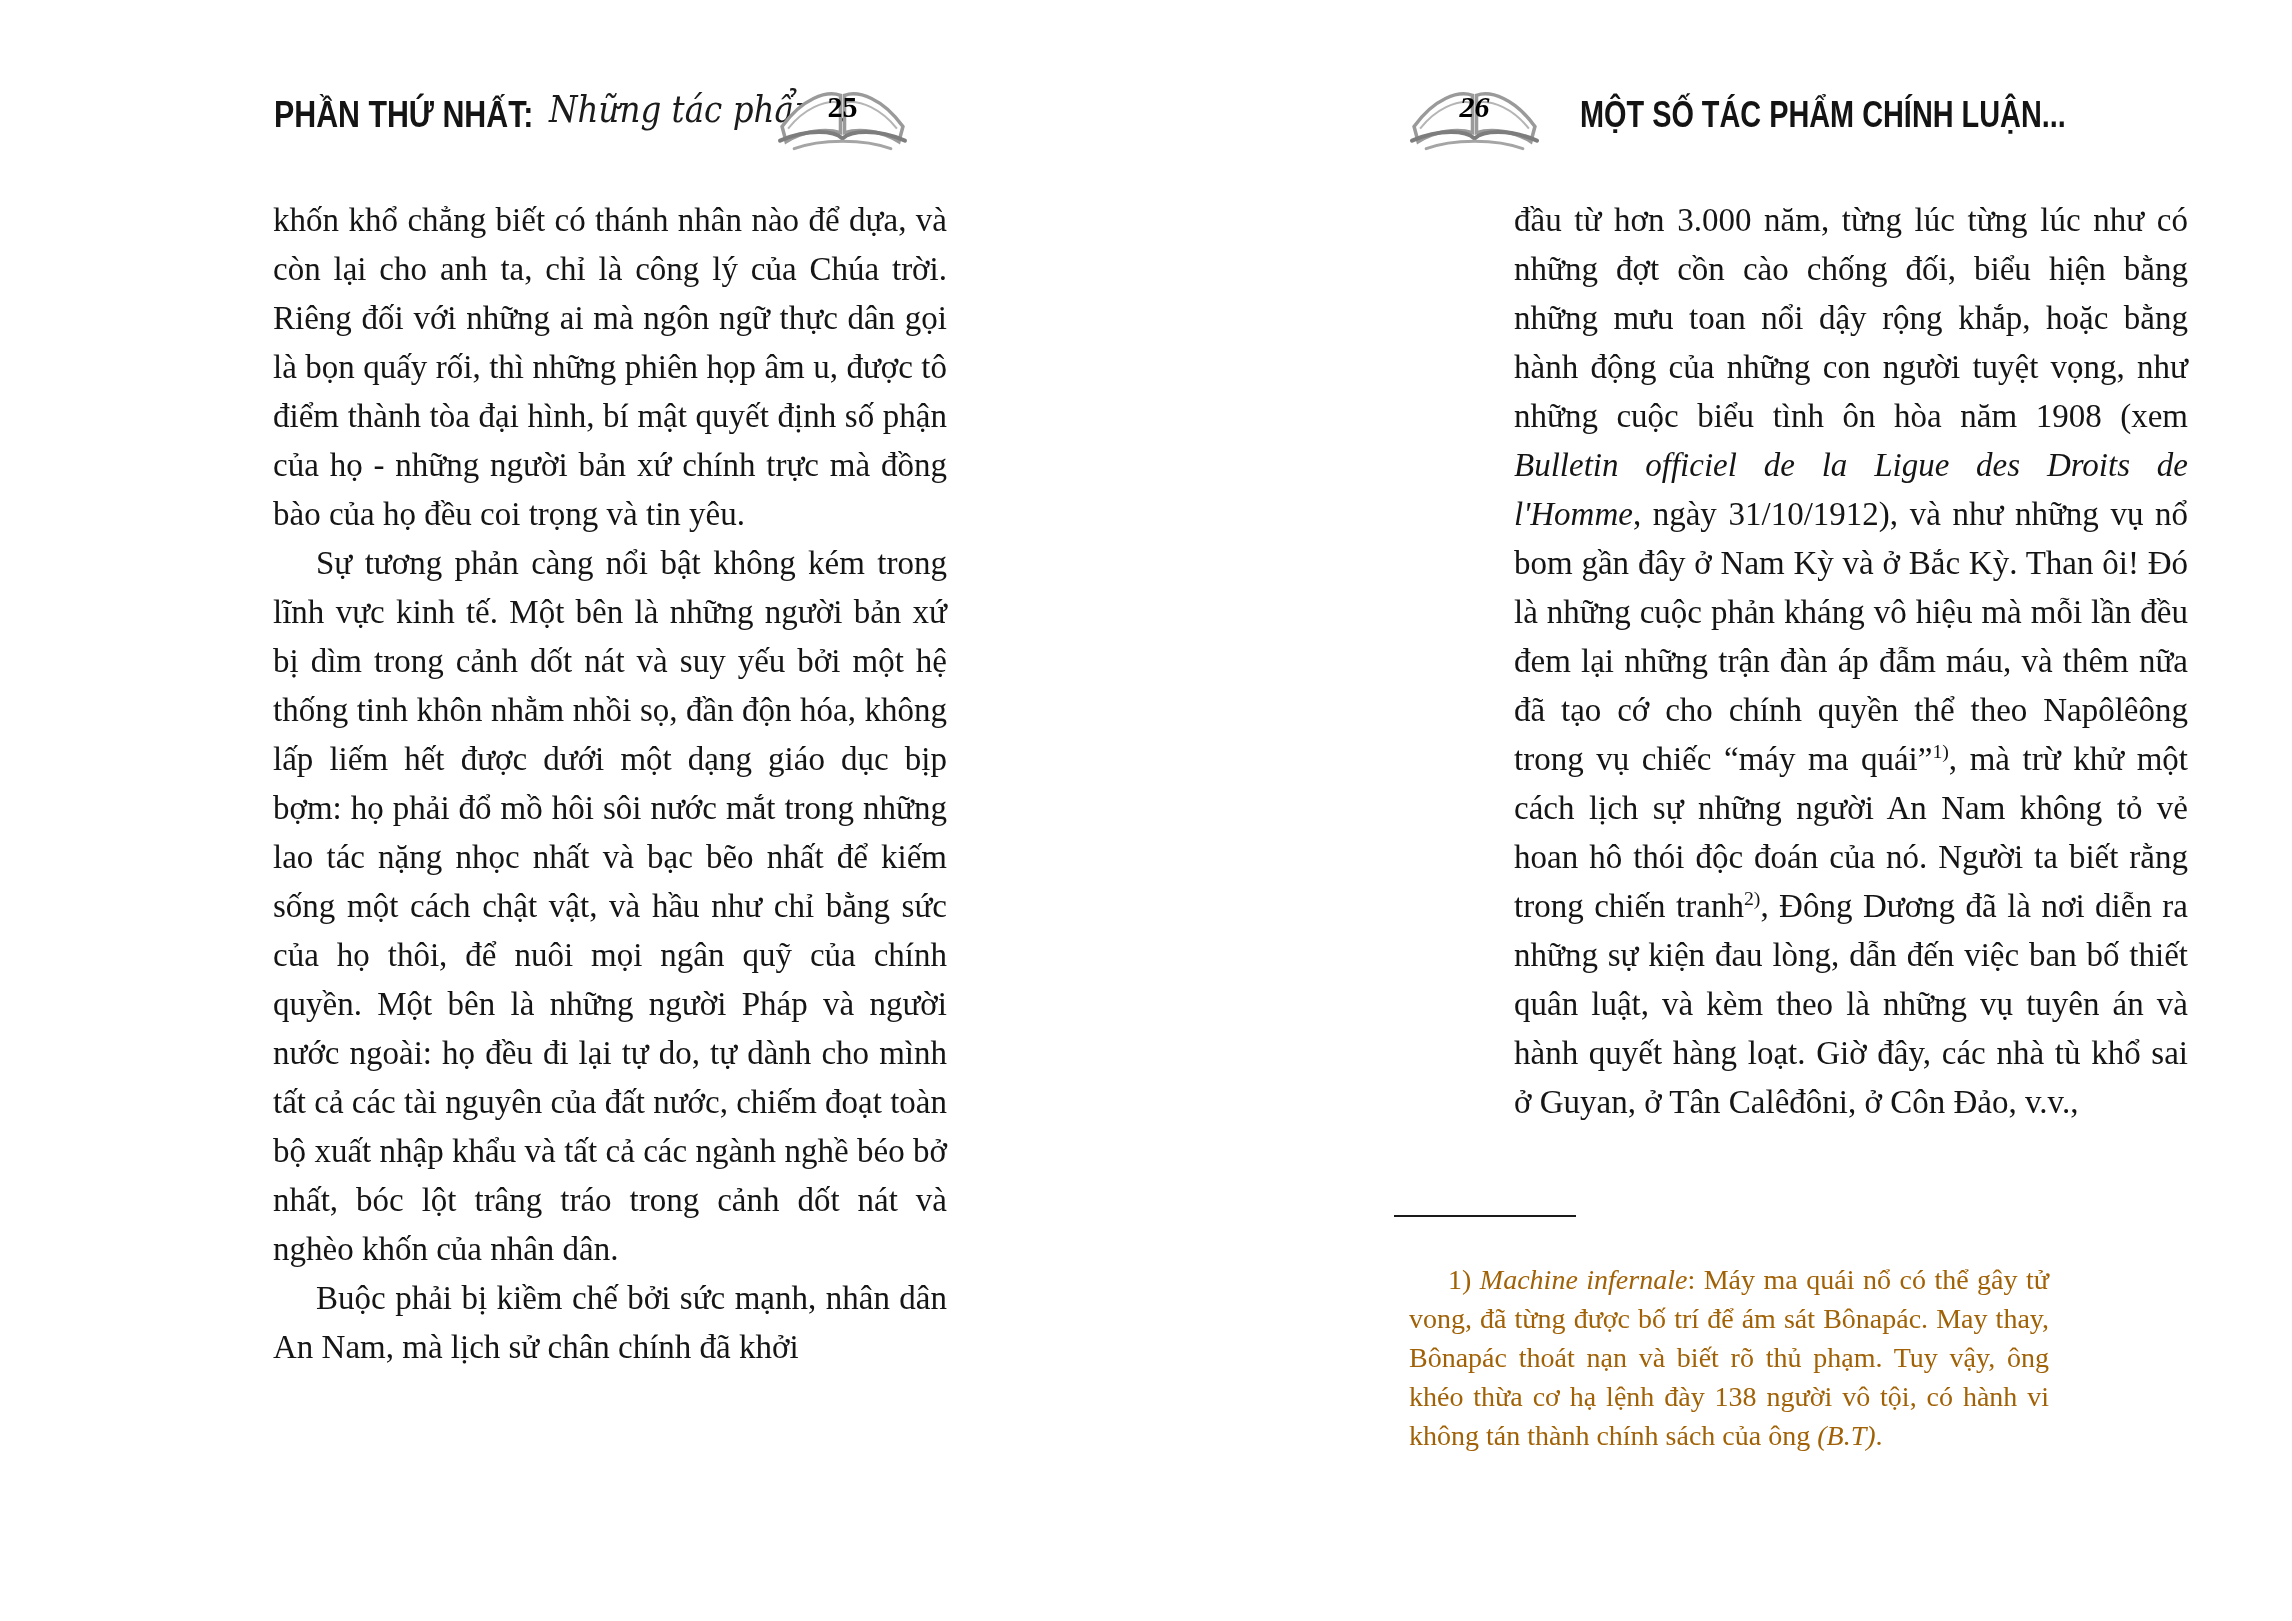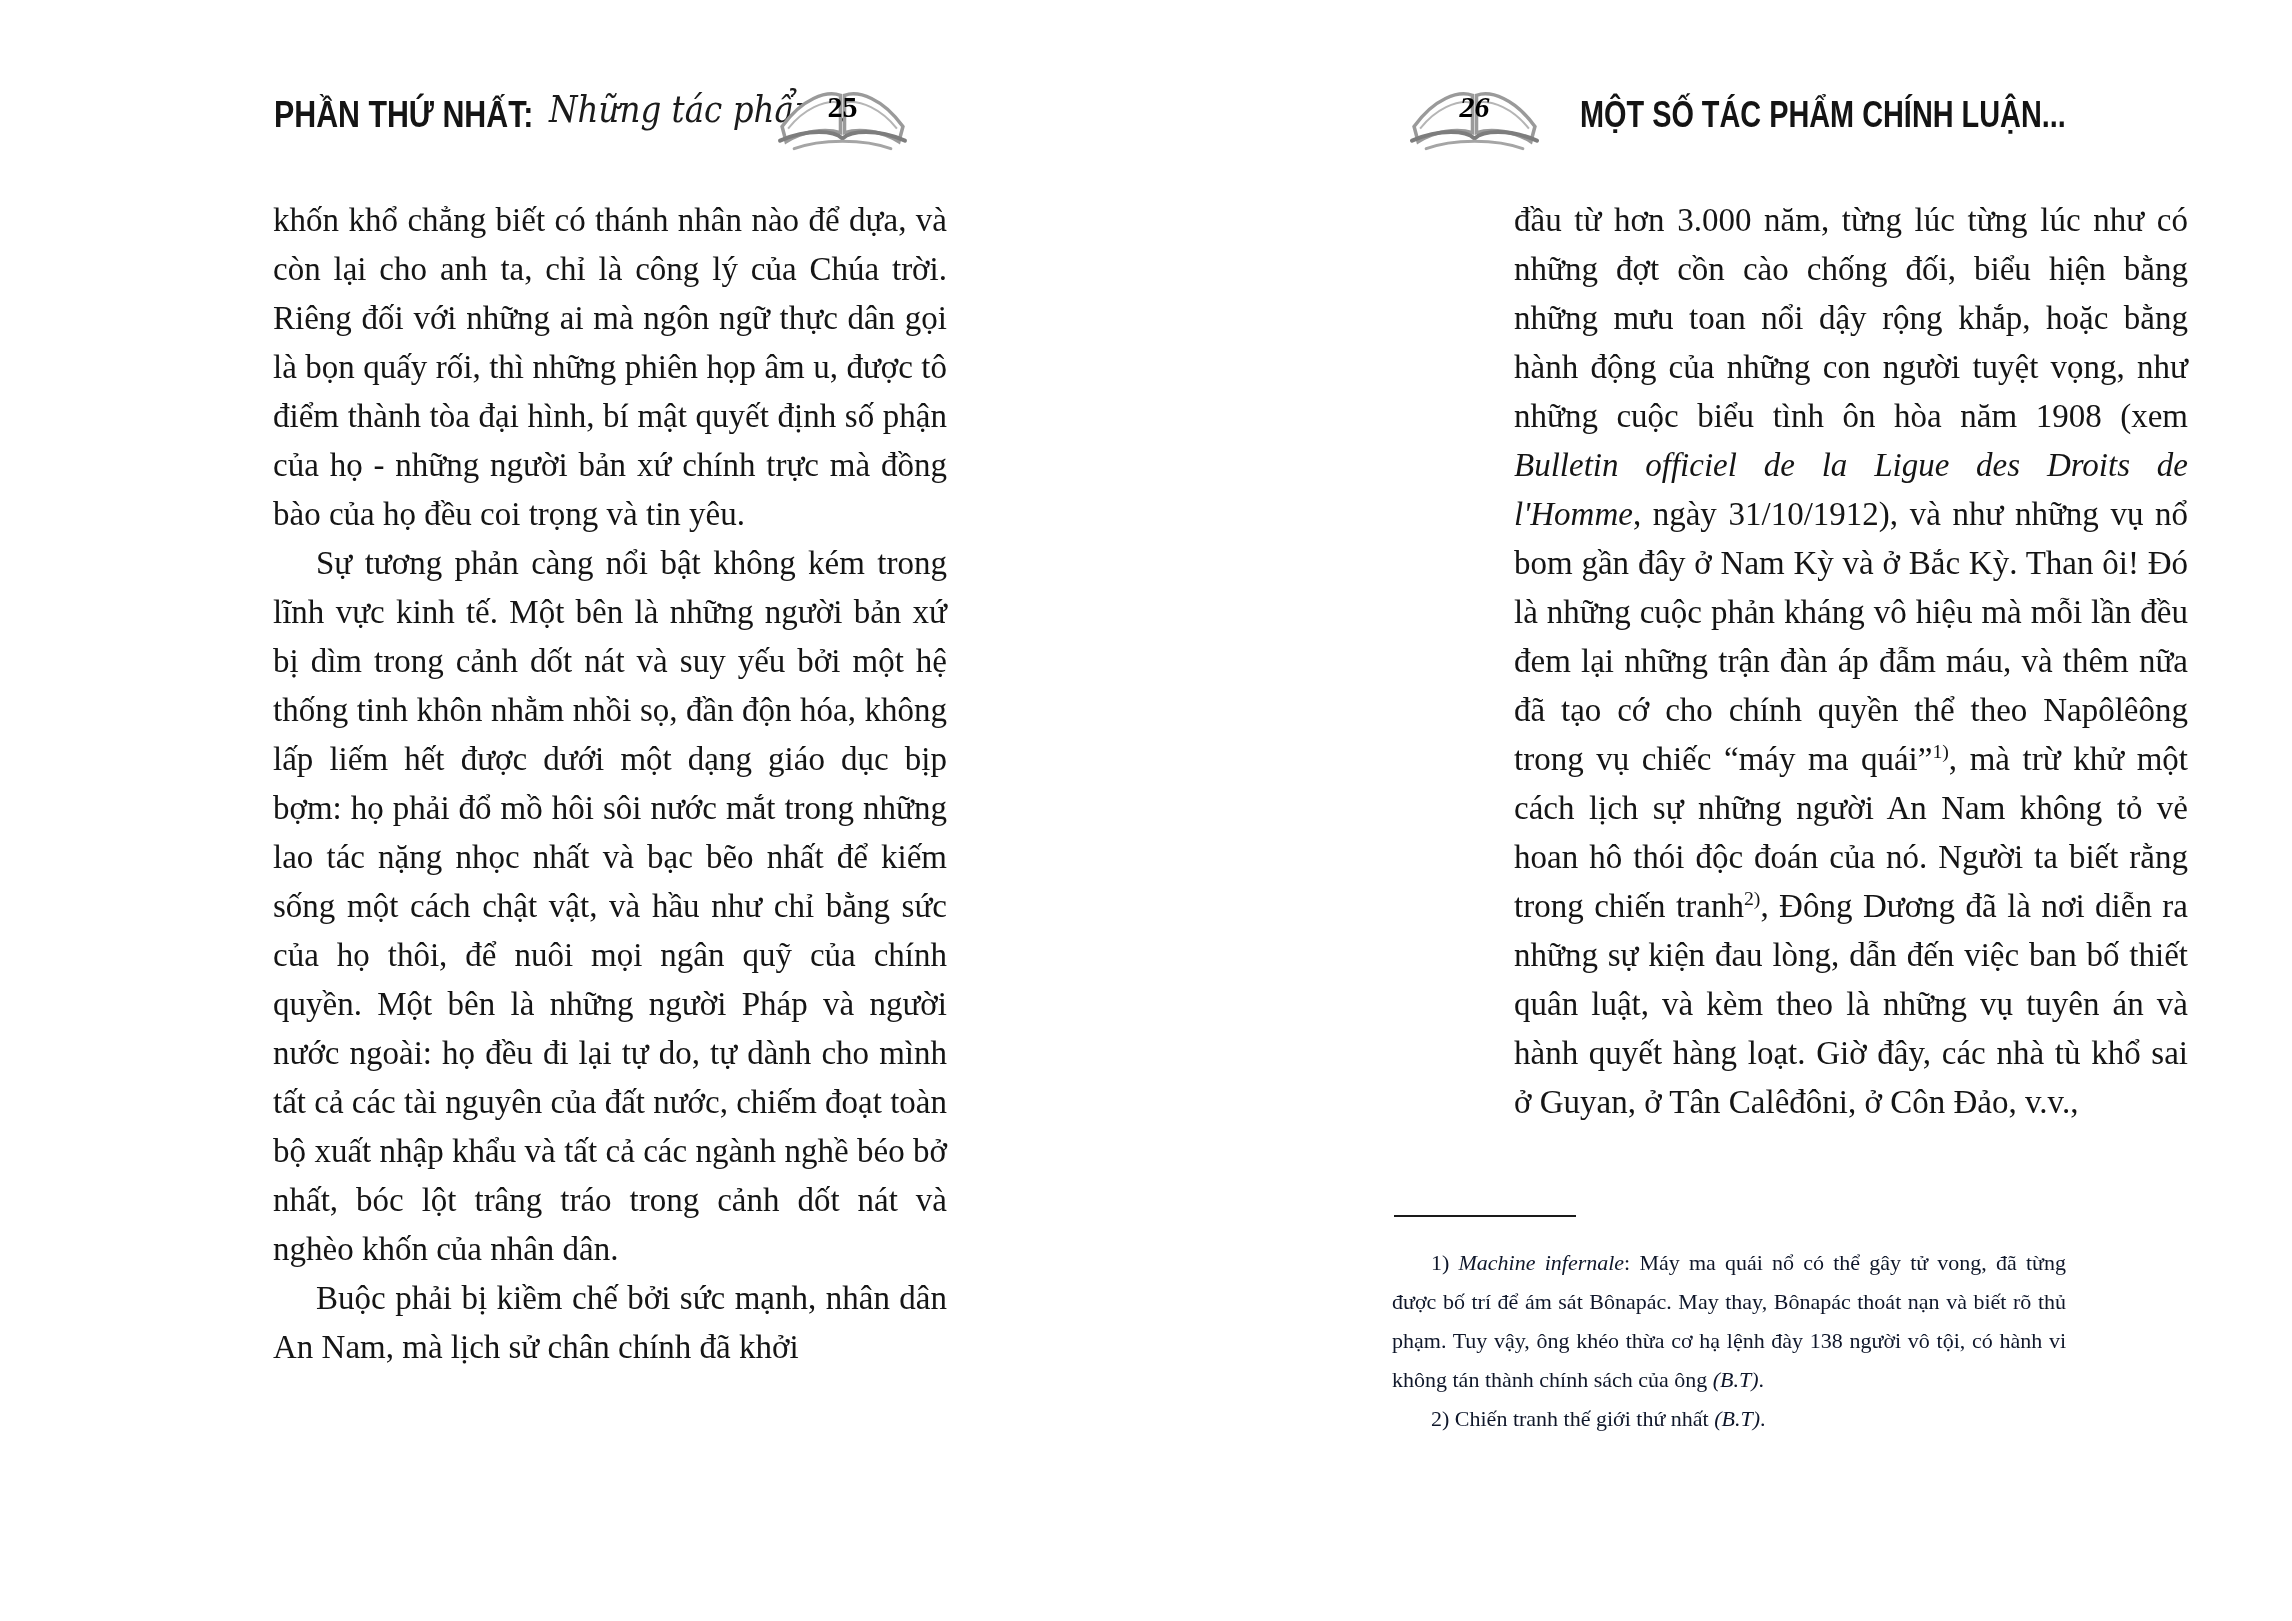--- a/index.html
+++ b/index.html
@@ -61,23 +61,23 @@
   .it{ font-style:italic; }
   sup{ font-size:60%; line-height:0; }
 
   
   #fn-rule{
     position:absolute; left:1394px; top:1215px; width:182px;
     border-top:2.9px solid #1a1a1a; height:0;
   }
   #footnotes{ position:absolute; left:1392px; top:1243px; width:674px; }
   .footnote{
-    font-size:22px; line-height:39px;
+    font-size:28px; line-height:39px;
     text-align:justify; text-justify:inter-word;
-    text-indent:39px; margin:0; color:#0f172a;
+    text-indent:39px; margin:17px; color:#a16207;
   }
 </style>
 </head>
 <body>
 
 <span class="hdr-label">PHẦN THỨ NHẤT:</span>
 
 <span class="hdr-script">Những tác phẩm...</span>
 
 <div class="ornament" id="ornament-left">
@@ -113,15 +113,14 @@
 <span class="hdr-title">MỘT SỐ TÁC PHẨM CHÍNH LUẬN...</span>
 
 <div class="page-col" id="right-body">
   <p class="body-par"><span>đầu từ hơn 3.000 năm, từng lúc từng lúc như có những đợt cồn cào chống đối, biểu hiện bằng những mưu toan nổi dậy rộng khắp, hoặc bằng hành động của những con người tuyệt vọng, như những cuộc biểu tình ôn hòa năm 1908 (xem </span><span class="it">Bulletin officiel de la Ligue des Droits de l'Homme</span><span>, ngày 31/10/1912), và như những vụ nổ bom gần đây ở Nam Kỳ và ở Bắc Kỳ. Than ôi! Đó là những cuộc phản kháng vô hiệu mà mỗi lần đều đem lại những trận đàn áp đẫm máu, và thêm nữa đã tạo cớ cho chính quyền thể theo Napôlêông trong vụ chiếc “máy ma quái”</span><sup>1)</sup><span>, mà trừ khử một cách lịch sự những người An Nam không tỏ vẻ hoan hô thói độc đoán của nó. Người ta biết rằng trong chiến tranh</span><sup>2)</sup><span>, Đông Dương đã là nơi diễn ra những sự kiện đau lòng, dẫn đến việc ban bố thiết quân luật, và kèm theo là những vụ tuyên án và hành quyết hàng loạt. Giờ đây, các nhà tù khổ sai ở Guyan, ở Tân Calêđôni, ở Côn Đảo, v.v.,</span></p>
 </div>
 
 <div id="fn-rule"></div>
 
 <div id="footnotes">
   <p class="footnote"><span>1) </span><span class="it">Machine infernale</span><span>: Máy ma quái nổ có thể gây tử vong, đã từng được bố trí để ám sát Bônapác. May thay, Bônapác thoát nạn và biết rõ thủ phạm. Tuy vậy, ông khéo thừa cơ hạ lệnh đày 138 người vô tội, có hành vi không tán thành chính sách của ông </span><span class="it">(B.T)</span><span>.</span></p>
-  <p class="footnote"><span>2) Chiến tranh thế giới thứ nhất </span><span class="it">(B.T)</span><span>.</span></p>
 </div>
 
 
 </body></html>

